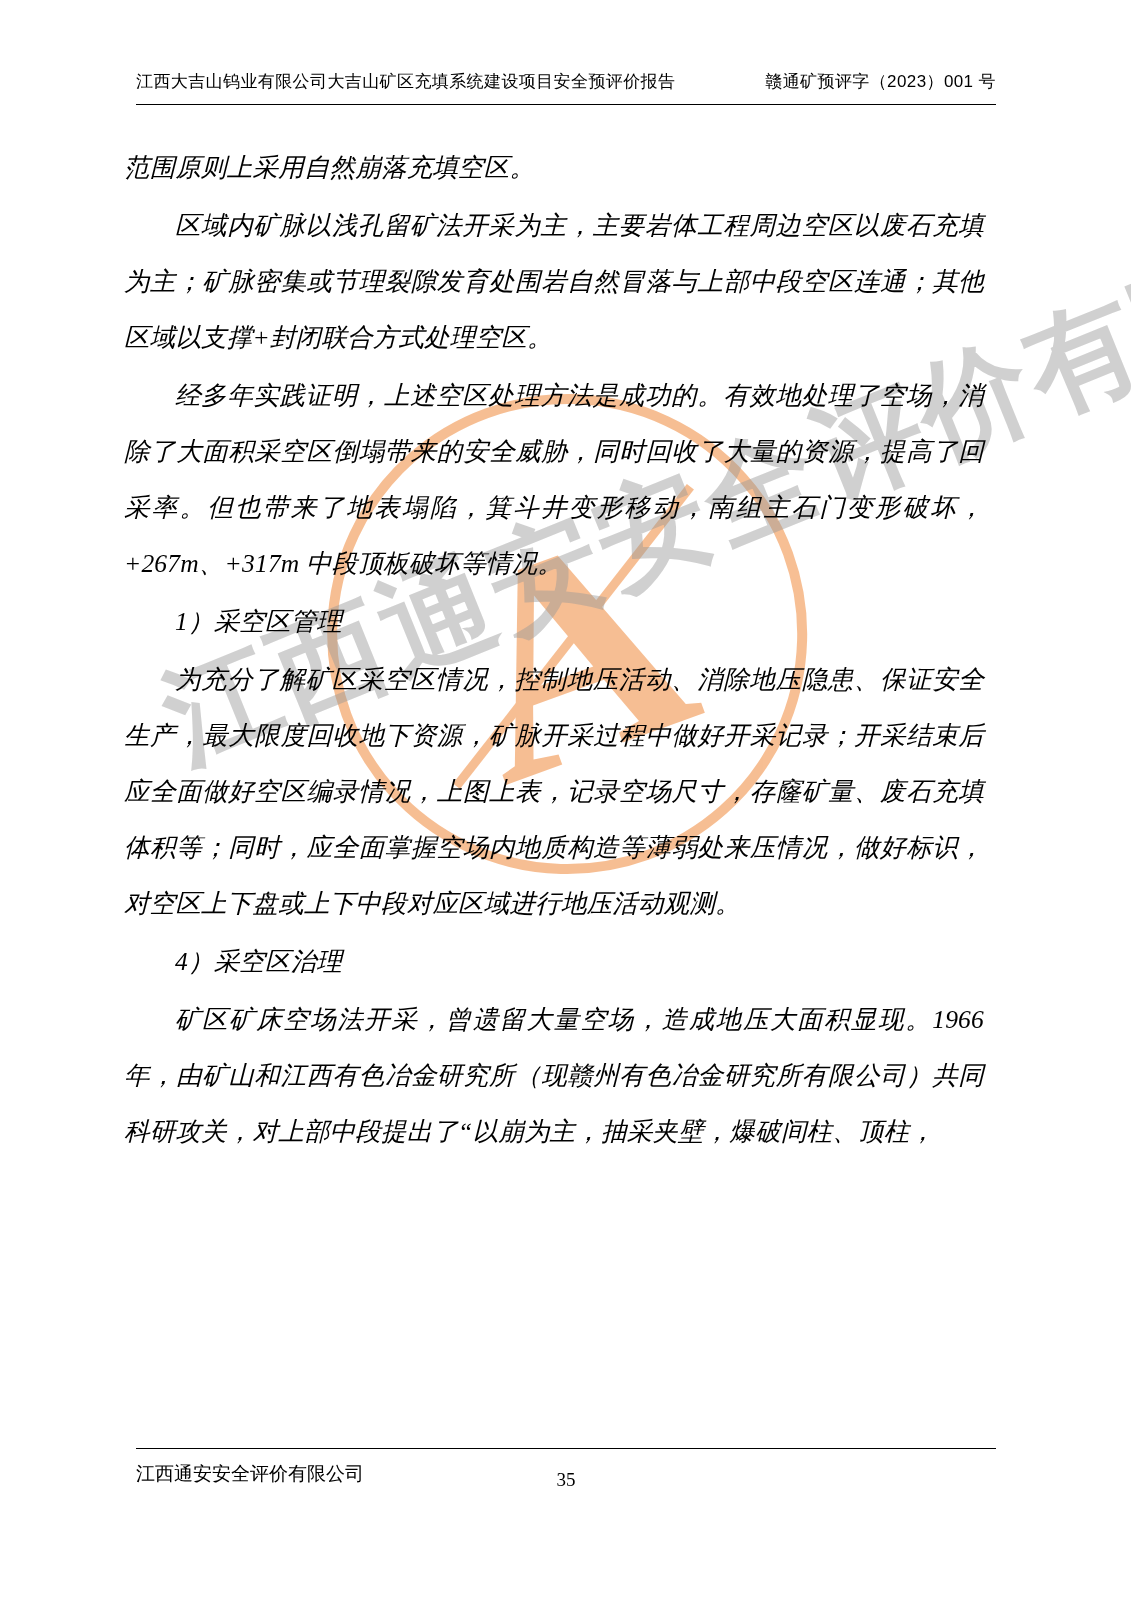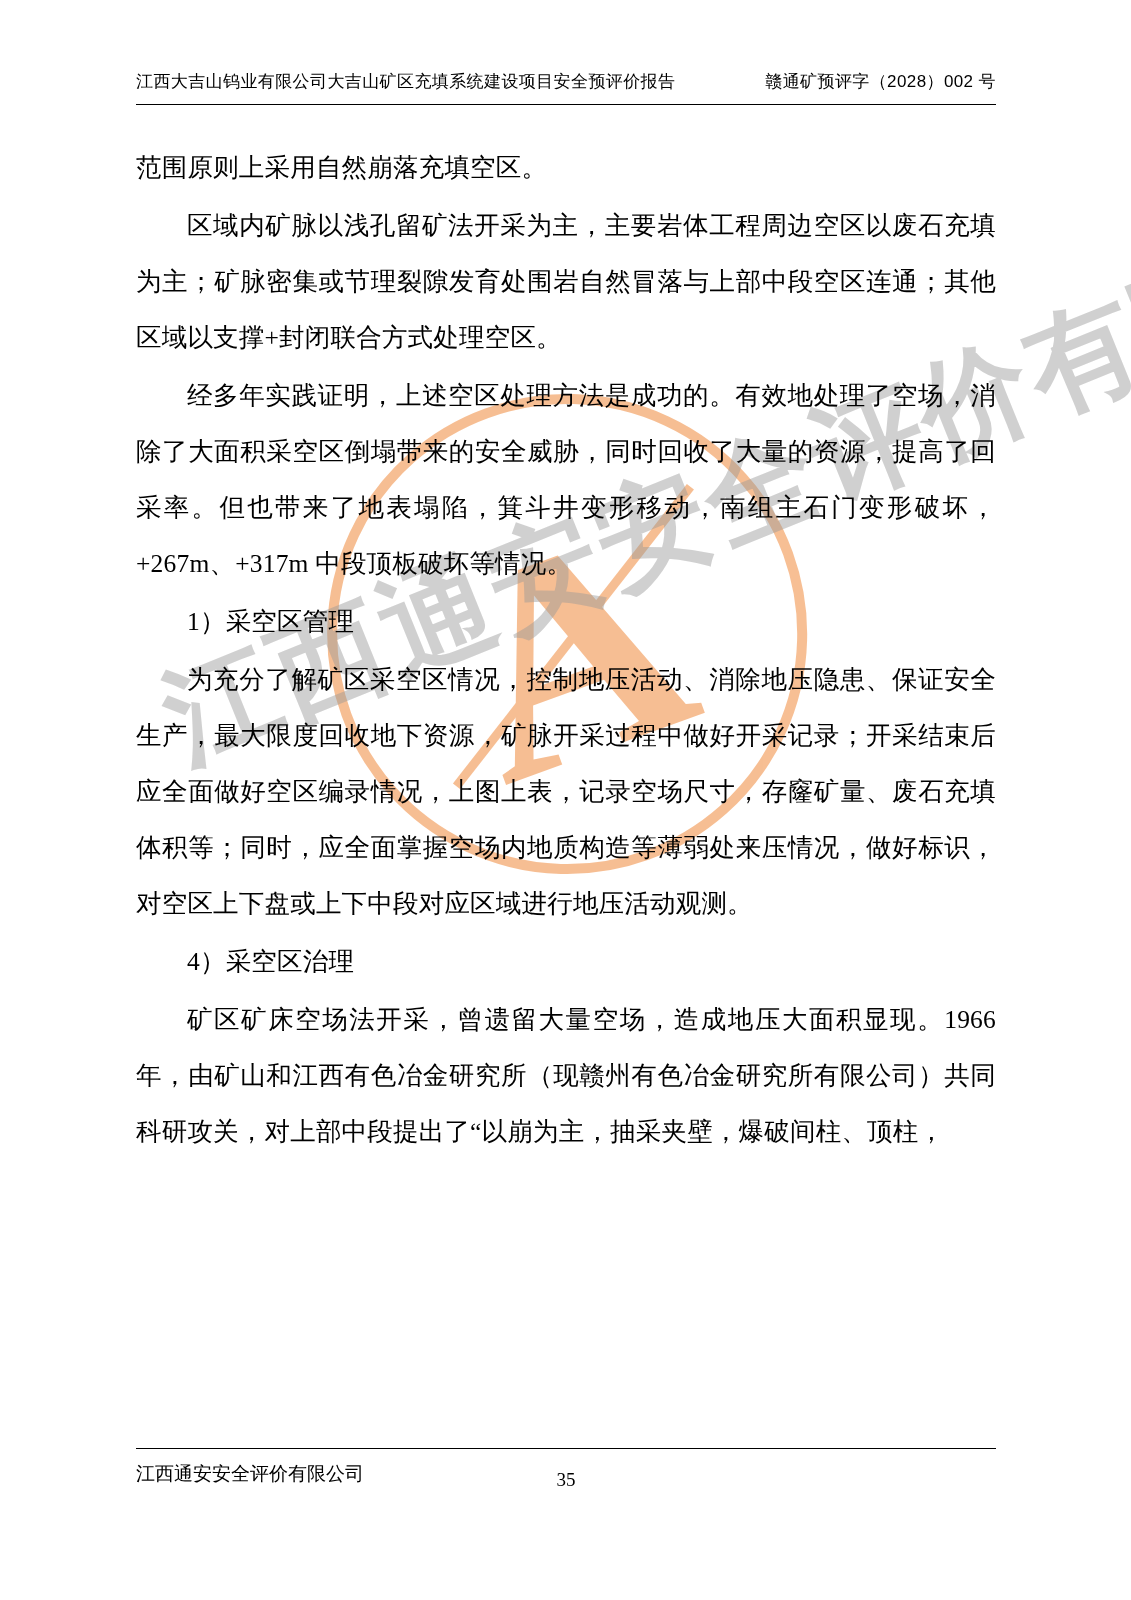--- a/index.html
+++ b/index.html
@@ -108,24 +108,25 @@
     top: 104px;
     width: 860px;
     height: 1px;
     background: #000000;
     z-index: 3;
   }
 
   
   .content {
     position: absolute;
-    left: 136px;
+    left: 124px;
     top: 140px;
     width: 860px;
     z-index: 2;
+    font-style: italic;
   }
   p {
     margin: 0 0 2px 0;
     font-size: 25.5px;
     line-height: 56px;
     text-align: justify;
     text-justify: inter-ideograph;
     letter-spacing: 0.2px;
   }
   p.indent { text-indent: 2em; }
@@ -178,21 +179,21 @@
     <div class="wm-stamp">
       <div class="wm-circle"></div>
       <div class="wm-a">A</div>
       <div class="wm-slash"></div>
     </div>
     <div class="wm-text-big">江西通安安全评价有限公司</div>
   </div>
 
   <div class="header">
     <span>江西大吉山钨业有限公司大吉山矿区充填系统建设项目安全预评价报告</span>
-    <span>赣通矿预评字（2028）002 号</span>
+    <span>赣通矿预评字（2023）001 号</span>
   </div>
   <div class="header-rule"></div>
 
   <div class="content">
     <p>范围原则上采用自然崩落充填空区。</p>
     <p class="indent">区域内矿脉以浅孔留矿法开采为主，主要岩体工程周边空区以废石充填为主；矿脉密集或节理裂隙发育处围岩自然冒落与上部中段空区连通；其他区域以支撑+封闭联合方式处理空区。</p>
     <p class="indent">经多年实践证明，上述空区处理方法是成功的。有效地处理了空场，消除了大面积采空区倒塌带来的安全威胁，同时回收了大量的资源，提高了回采率。但也带来了地表塌陷，箕斗井变形移动，南组主石门变形破坏，+267m、+317m 中段顶板破坏等情况。</p>
     <p class="indent">1）采空区管理</p>
     <p class="indent">为充分了解矿区采空区情况，控制地压活动、消除地压隐患、保证安全生产，最大限度回收地下资源，矿脉开采过程中做好开采记录；开采结束后应全面做好空区编录情况，上图上表，记录空场尺寸，存窿矿量、废石充填体积等；同时，应全面掌握空场内地质构造等薄弱处来压情况，做好标识，对空区上下盘或上下中段对应区域进行地压活动观测。</p>
     <p class="indent">4）采空区治理</p>

